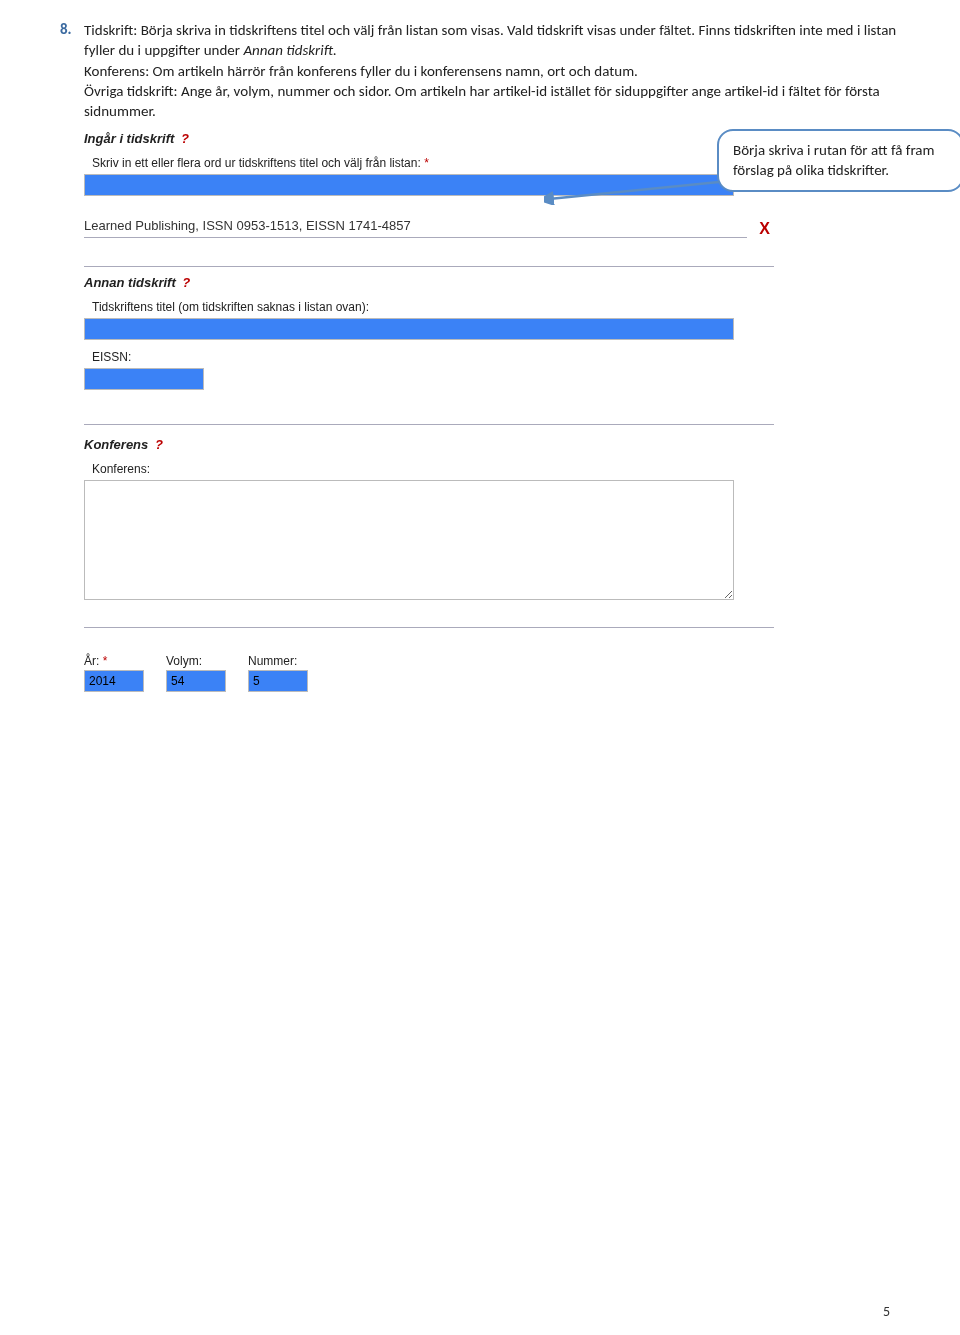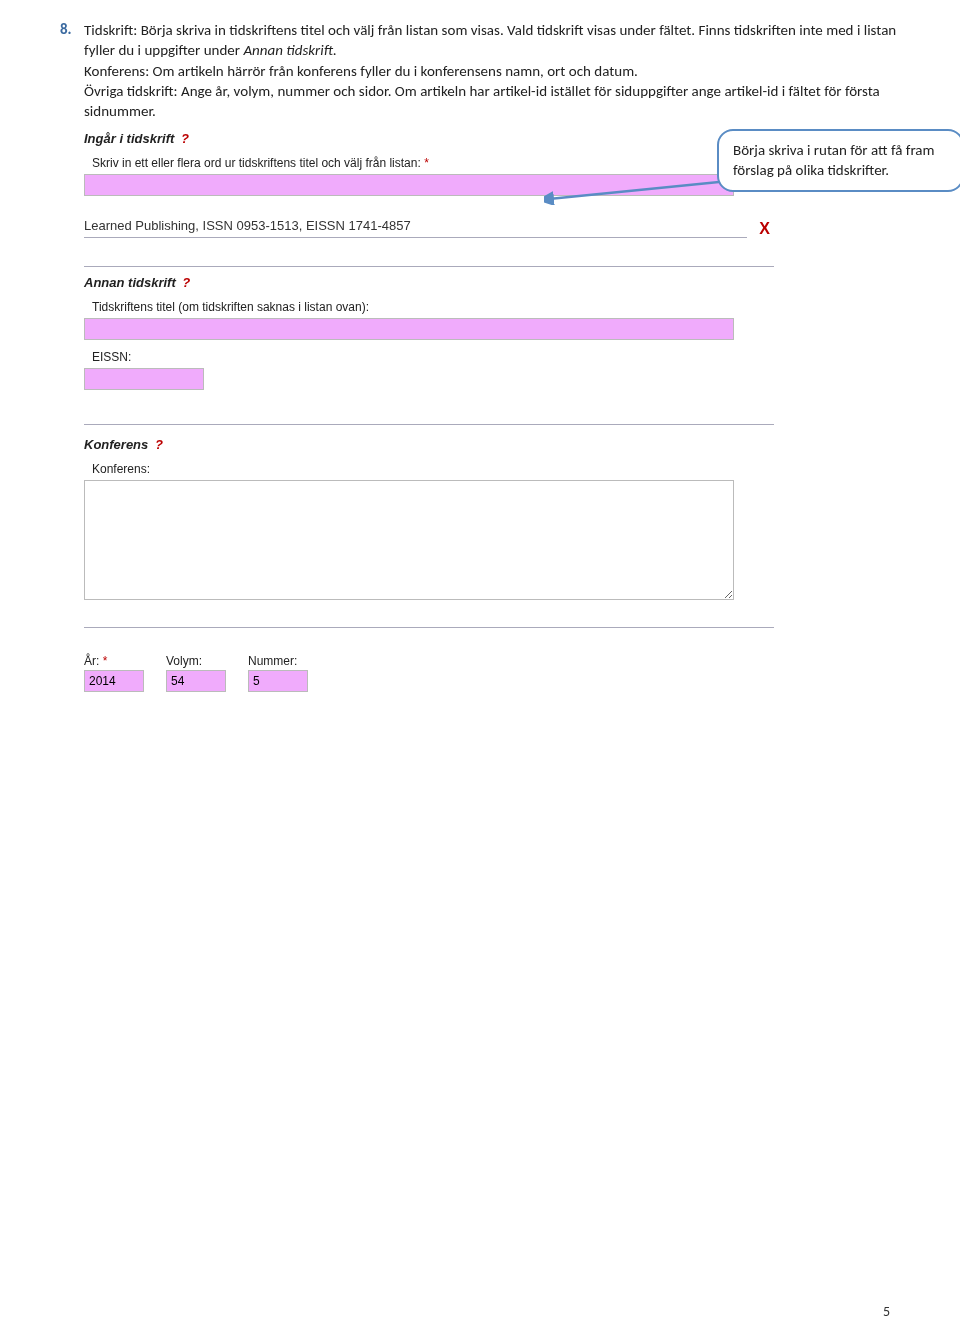--- a/index.html
+++ b/index.html
@@ -60,21 +60,21 @@
   .sublabel {
     font-size: 12px;
     margin: 6px 0 4px 8px;
   }
   .red-star { color: #b00; }
   .text-input {
     border: 1px solid #bbb;
     height: 22px;
     font-size: 12px;
     padding: 2px 4px;
-    background: #f0abfc;
+    background: #3b82f6;
     box-sizing: border-box;
   }
   .w-full { width: 650px; }
   .w-small{ width: 120px; }
   .w-60   { width: 60px; }
   .selected-journal {
     margin-top: 22px;
     display: flex;
     align-items: flex-end;
     gap: 8px;

